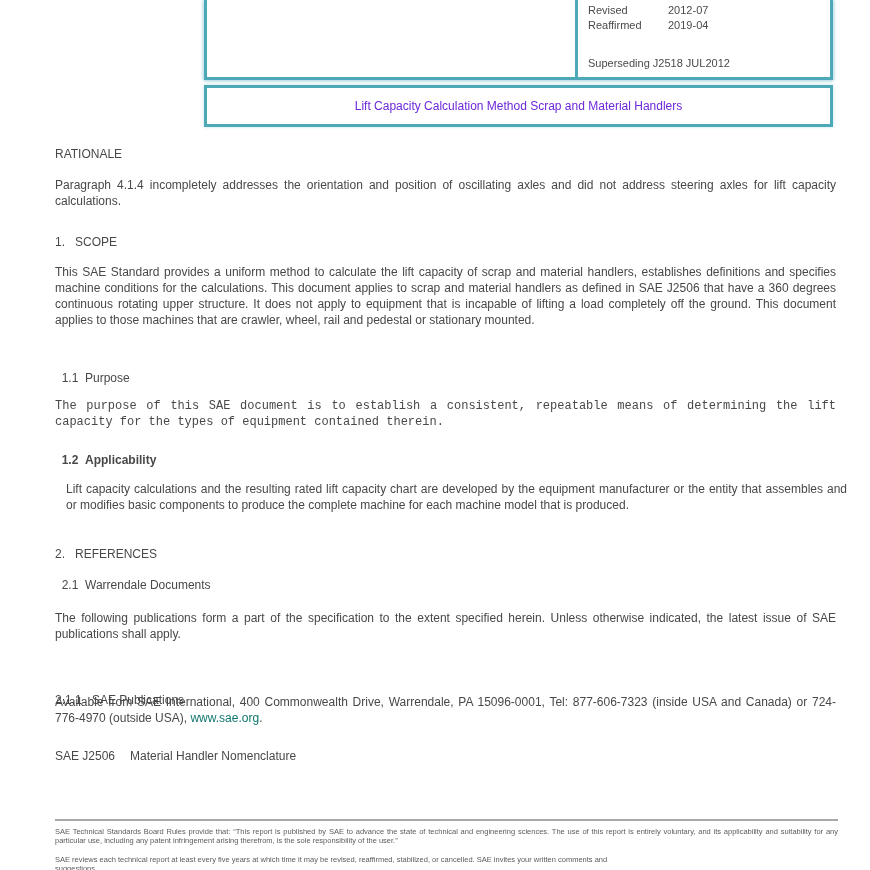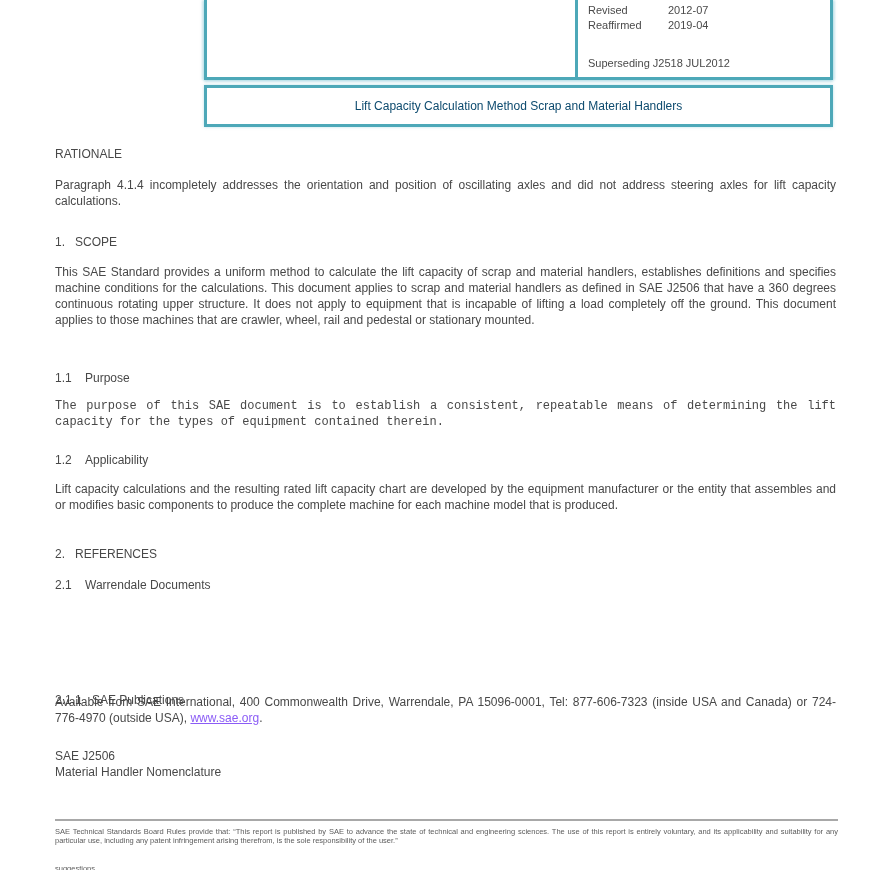--- a/index.html
+++ b/index.html
@@ -38,41 +38,41 @@
   .status-label { width: 80px; }
   .superseding { margin-top: 23px; }
 
   .hdr-title {
     position: absolute;
     left: 204px; top: 85px;
     width: 629px; height: 42px;
     border: 3px solid #4da8b8;
     box-shadow: 0 0 3px rgba(160,214,224,0.7);
     display: flex; align-items: center; justify-content: center;
-    font-size: 12px; color: #0c4a6e;
+    font-size: 12px; color: #6d28d9;
   }
 
   
   .blk {
     position: absolute;
     left: 55px; width: 781px;
     font-size: 12px; line-height: 16px;
     color: #484848;
   }
   .just { text-align: justify; }
   .center { }
   .h-num { display: inline-block; }
   .h-num.lvl1 { min-width: 20px; }
-  .h-num.lvl2 { min-width: 30px; }
+  .h-num.lvl2 { min-width: 30px; text-align: center; }
   .h-num.lvl3 { min-width: 37px; }
 
-  .ref-line { display: flex; flex-direction: column; }
+  .ref-line { display: flex; }
   .ref-code { min-width: 75px; }
 
-  .sae-link { color: #8b5cf6; text-decoration: underline; cursor: pointer; }
+  .sae-link { color: #0f766e; cursor: pointer; }
 
   
   .footer-rule {
     position: absolute;
     left: 55px; top: 819px;
     width: 783px; height: 2px;
     background: #a8a8a8;
   }
   .foot {
     position: absolute;
@@ -112,45 +112,46 @@
   <div class="blk" style="top:234px;">
     <span class="h-num lvl1">1.</span><span>SCOPE</span>
   </div>
   <div class="blk just" style="top:264px;">This SAE Standard provides a uniform method to calculate the lift capacity of scrap and material handlers, establishes definitions and specifies machine conditions for the calculations.  This document applies to scrap and material handlers as defined in SAE J2506 that have a 360 degrees continuous rotating upper structure.  It does not apply to equipment that is incapable of lifting a load completely off the ground.  This document applies to those machines that are crawler, wheel, rail and pedestal or stationary mounted.</div>
 
   <div class="blk" style="top:370px;">
     <span class="h-num lvl2">1.1</span><span>Purpose</span>
   </div>
   <div class="blk just" style="top:398px;font-family:Liberation Mono, monospace;">The purpose of this SAE document is to establish a consistent, repeatable means of determining the lift capacity for the types of equipment contained therein.</div>
 
-  <div class="blk" style="top:452px;">
+  <div class="blk" style="top:452px;font-weight:bold;">
     <span class="h-num lvl2">1.2</span><span>Applicability</span>
   </div>
-  <div class="blk just" style="top:481px;">Lift capacity calculations and the resulting rated lift capacity chart are developed by the equipment manufacturer or the entity that assembles and or modifies basic components to produce the complete machine for each machine model that is produced.</div>
+  <div class="blk just" style="top:481px;margin-left:11px;">Lift capacity calculations and the resulting rated lift capacity chart are developed by the equipment manufacturer or the entity that assembles and or modifies basic components to produce the complete machine for each machine model that is produced.</div>
 
   <div class="blk" style="top:546px;">
     <span class="h-num lvl1">2.</span><span>REFERENCES</span>
   </div>
 
   <div class="blk" style="top:577px;">
     <span class="h-num lvl2">2.1</span><span>Warrendale Documents</span>
   </div>
+  <div class="blk just" style="top:610px;">The following publications form a part of the specification to the extent specified herein.  Unless otherwise indicated, the latest issue of SAE publications shall apply.</div>
 
   <div class="blk" style="top:692px;">
     <span class="h-num lvl3">2.1.1</span><span>SAE Publications</span>
   </div>
   <div class="blk just" style="top:694px;">
     <span>Available from SAE International, 400 Commonwealth Drive, Warrendale, PA 15096-0001, Tel: 877-606-7323 (inside USA and Canada) or 724-776-4970 (outside USA), </span><a class="sae-link">www.sae.org</a><span>.</span>
   </div>
 
   <div class="blk ref-line" style="top:748px;">
     <span class="ref-code">SAE J2506</span>
     <span>Material Handler Nomenclature</span>
   </div>
 
   <div class="footer-rule"></div>
   <div class="foot" style="top:827px;">SAE Technical Standards Board Rules provide that: “This report is published by SAE to advance the state of technical and engineering sciences. The use of this report is entirely voluntary, and its applicability and suitability for any particular use, including any patent infringement arising therefrom, is the sole responsibility of the user.”</div>
   <div class="foot" style="top:855px;">
-    <br>
+    <span>SAE reviews each technical report at least every five years at which time it may be revised, reaffirmed, stabilized, or cancelled. SAE invites your written comments and</span><br>
     <span>suggestions.</span>
   </div>
 
 </div>
 
 </body></html>

